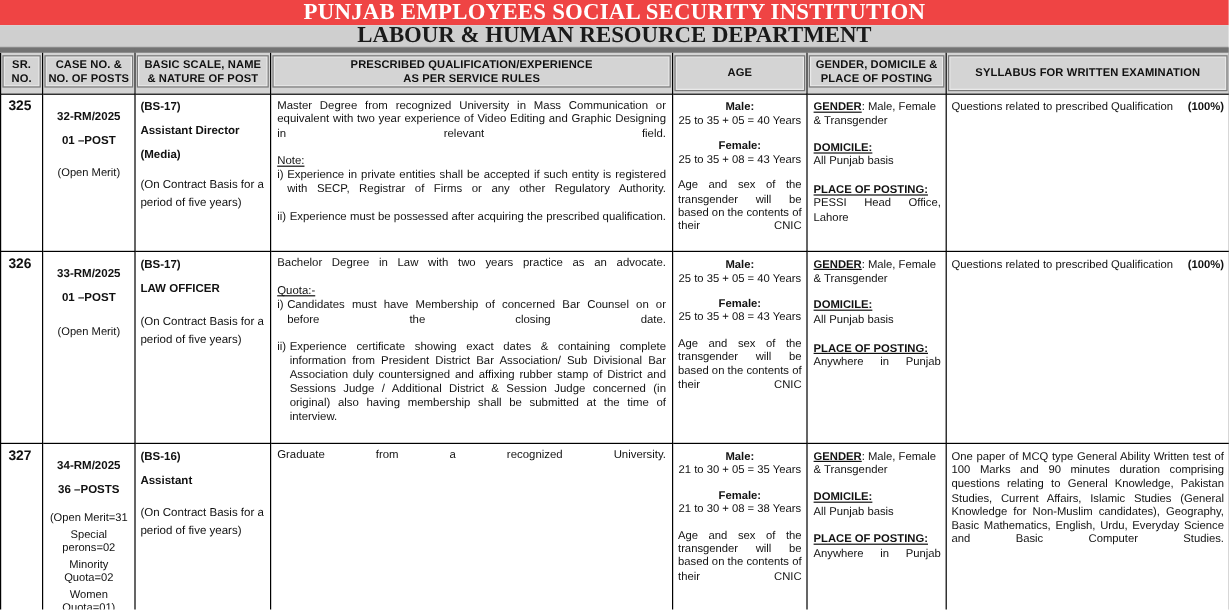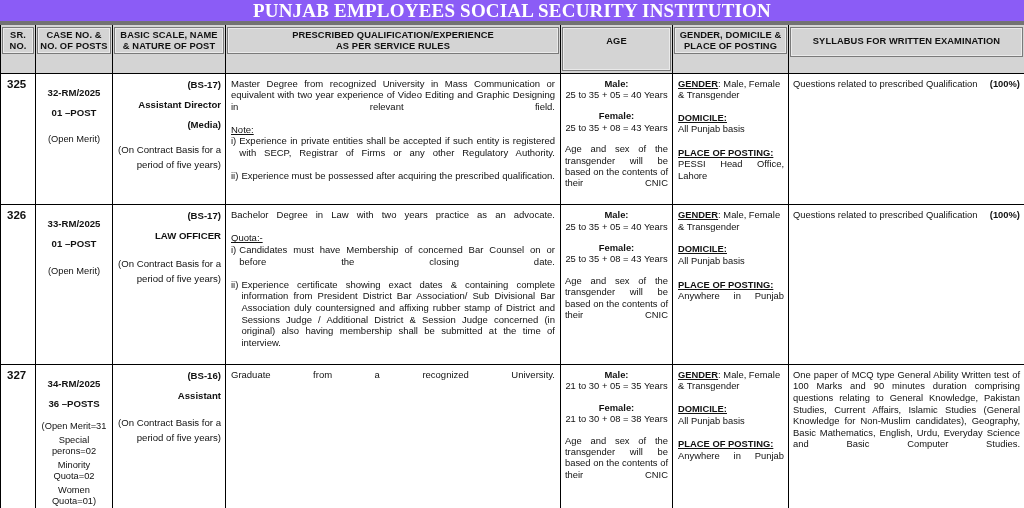--- a/index.html
+++ b/index.html
@@ -13,21 +13,21 @@
     overflow: hidden;
   }
   .doc {
     width: 1024px; height: 508px;
     position: relative;
     box-sizing: border-box;
   }
 
   
   .banner-dark {
-    background: #8b5cf6;
+    background: #ef4444;
     color: #ffffff;
     text-align: center;
     font-family: "Liberation Serif", serif;
     font-weight: bold;
     font-size: 19px;
     letter-spacing: 0.2px;
     height: 21px;
     line-height: 21px;
     white-space: nowrap;
     overflow: hidden;
@@ -79,21 +79,21 @@
     letter-spacing: 0.1px;
     color: #111;
     box-shadow: inset 0 0 0 1px #eaeaea;
   }
 
   
   .cell { padding: 4px 4px 4px 4px; font-size: 9.6px; line-height: 11.2px; }
 
   .c-sr   { text-align: left;   font-weight: bold; font-size: 11.5px; padding: 5px 0 0 6px; }
   .c-case { text-align: center; font-size: 9.6px; padding-top: 13px; }
-  .c-post { text-align: right; font-size: 9.6px; padding-top: 5px; }
+  .c-post { text-align: left; font-size: 9.6px; padding-top: 5px; }
   .c-qual { text-align: justify; font-size: 9.5px; line-height: 11.6px; padding: 4px 5px 4px 5px; }
   .c-age  { text-align: center; font-size: 9.4px; line-height: 11.4px; padding: 4px 4px; }
   .c-gdp  { text-align: left;   font-size: 9.4px; line-height: 11.6px; padding: 4px 4px 4px 5px; }
   .c-syl  { text-align: justify; font-size: 9.4px; line-height: 11.6px; padding: 4px 4px 4px 4px; }
 
   .b { font-weight: bold; }
   .sp10 { height: 10px; }
   .sp12 { height: 12px; }
   .sp14 { height: 14px; }
   .sp16 { height: 16px; }
@@ -121,20 +121,21 @@
   .syl-text { padding-right: 6px; }
   .jtext { text-align: justify; text-justify: inter-word; }
   .jtext::after { content: ""; display: inline-block; width: 100%; }
 </style>
 </head>
 <body>
 
 <div class="doc">
 
   <div class="banner-dark">PUNJAB EMPLOYEES SOCIAL SECURITY INSTITUTION</div>
+  <div class="banner-light">LABOUR &amp; HUMAN RESOURCE DEPARTMENT</div>
 
   <table class="grid">
     <colgroup>
       <col style="width:35px">
       <col style="width:77px">
       <col style="width:113px">
       <col style="width:335px">
       <col style="width:112px">
       <col style="width:116px">
       <col style="width:236px">
@@ -159,21 +160,21 @@
             <div>&amp;  NATURE OF POST</div>
           </div>
         </th>
         <th>
           <div class="hdr-inner">
             <div>PRESCRIBED QUALIFICATION/EXPERIENCE</div>
             <div>AS PER SERVICE RULES</div>
           </div>
         </th>
         <th>
-          <div class="hdr-inner" style="padding:8px 1px 23px 1px;">
+          <div class="hdr-inner" style="padding:8px 1px 9px 1px;">
             <div>AGE</div>
           </div>
         </th>
         <th>
           <div class="hdr-inner">
             <div>GENDER, DOMICILE &amp;</div>
             <div>PLACE OF POSTING</div>
           </div>
         </th>
         <th>

